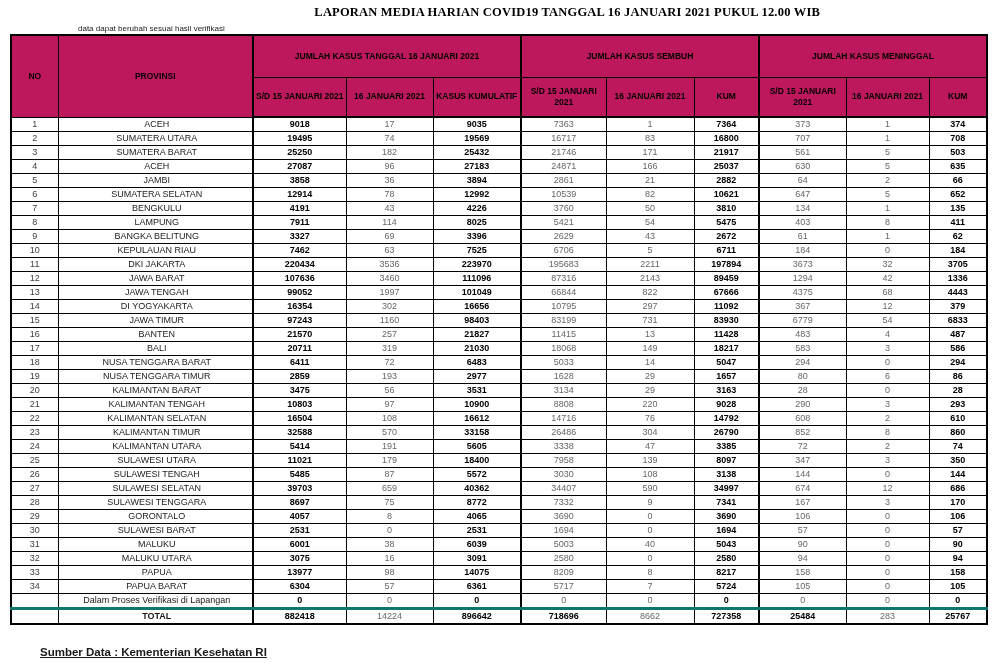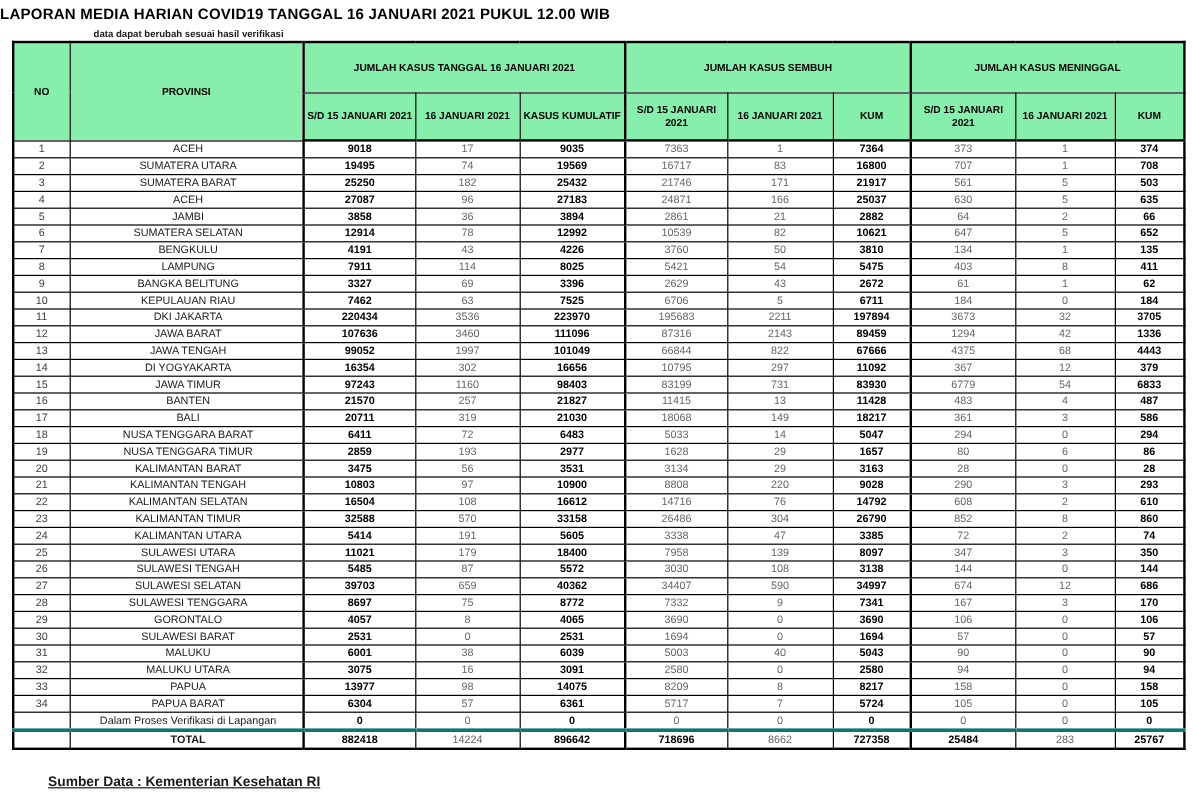--- a/index.html
+++ b/index.html
@@ -3,36 +3,36 @@
 <meta charset="utf-8">
 <style>
   html, body { margin:0; padding:0; }
   body {
     width:994px; height:668px; background:#ffffff;
     font-family:"Liberation Sans", sans-serif;
     position:relative; color:#000;
   }
   .title {
     position:absolute; top:5px; left:0; width:820px;
-    text-align:left; font-size:12.5px; font-weight:bold; letter-spacing:0.2px;
+    text-align:right; font-size:12.5px; font-weight:bold; letter-spacing:0.2px;font-family:Liberation Serif, serif;
   }
   .subtitle {
     position:absolute; top:24px; left:50px;
-    font-size:8px; font-weight:bold; color:#1a1a1a;padding-left:28px;
+    font-size:8px; font-weight:normal; color:#1a1a1a;padding-left:28px;
   }
   table.report {
     position:absolute; top:34px; left:10px;
     width:976px; border-collapse:collapse; table-layout:fixed;
     border:2px solid #000;
   }
   .report th, .report td {
     border:1px solid #000; overflow:hidden; padding:0;
   }
   .report thead th {
-    background:#86efac; font-weight:bold; 
+    background:#be185d; font-weight:bold; 
     font-size:8.5px; line-height:1.25; white-space:normal; padding:1px 2px;
   }
   tr.group-row { height:42px; }
   tr.sub-row   { height:40px; }
   tr.sub-row th { border-bottom:2px solid #000; }
   .g-start { border-left:2px solid #000 !important; }
   .report tbody tr { height:14px; }
   .report tbody td { font-size:9px; line-height:13px; white-space:nowrap; }
   td.no   { text-align:center; color:#3d3d3d; font-size:8.5px; }
   td.prov { text-align:center; padding-left:3px; color:#1a1a1a; font-size:8.5px; }
@@ -296,21 +296,21 @@
       </tr>
       <tr>
         <td class="no">17</td>
         <td class="prov">BALI</td>
         <td class="num bold g-start">20711</td>
         <td class="num gray">319</td>
         <td class="num bold">21030</td>
         <td class="num gray g-start">18068</td>
         <td class="num gray">149</td>
         <td class="num bold">18217</td>
-        <td class="num gray g-start">361</td>
+        <td class="num gray g-start">583</td>
         <td class="num gray">3</td>
         <td class="num bold">586</td>
       </tr>
       <tr>
         <td class="no">18</td>
         <td class="prov">NUSA TENGGARA BARAT</td>
         <td class="num bold g-start">6411</td>
         <td class="num gray">72</td>
         <td class="num bold">6483</td>
         <td class="num gray g-start">5033</td>

